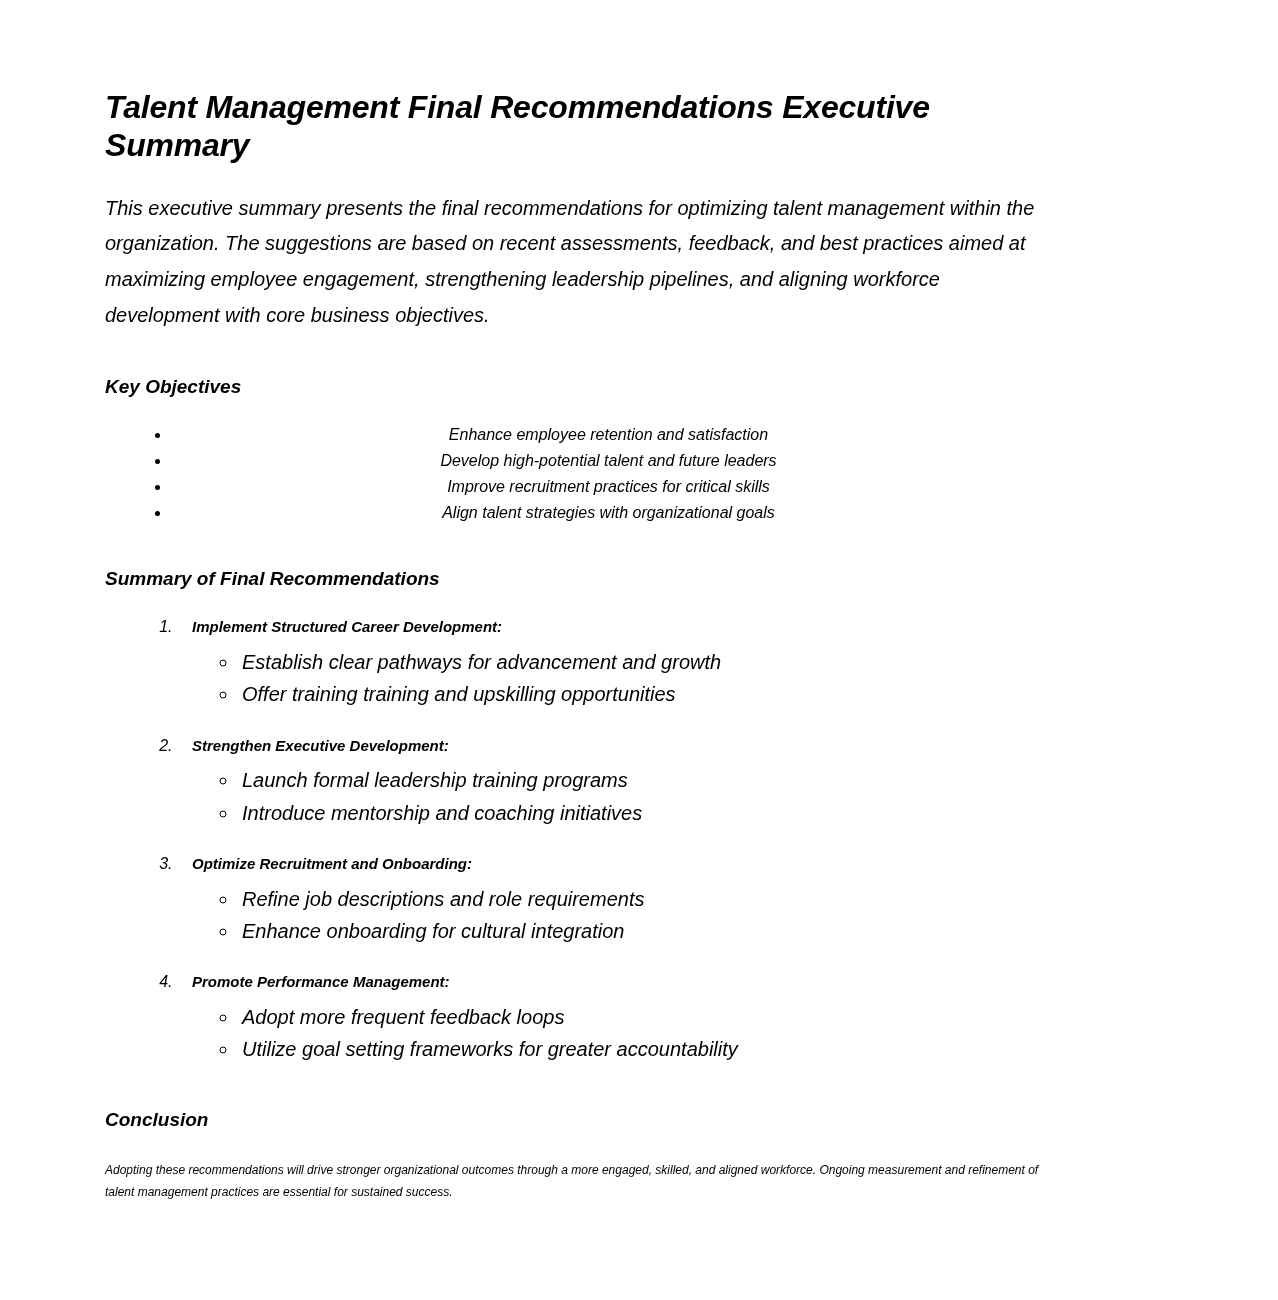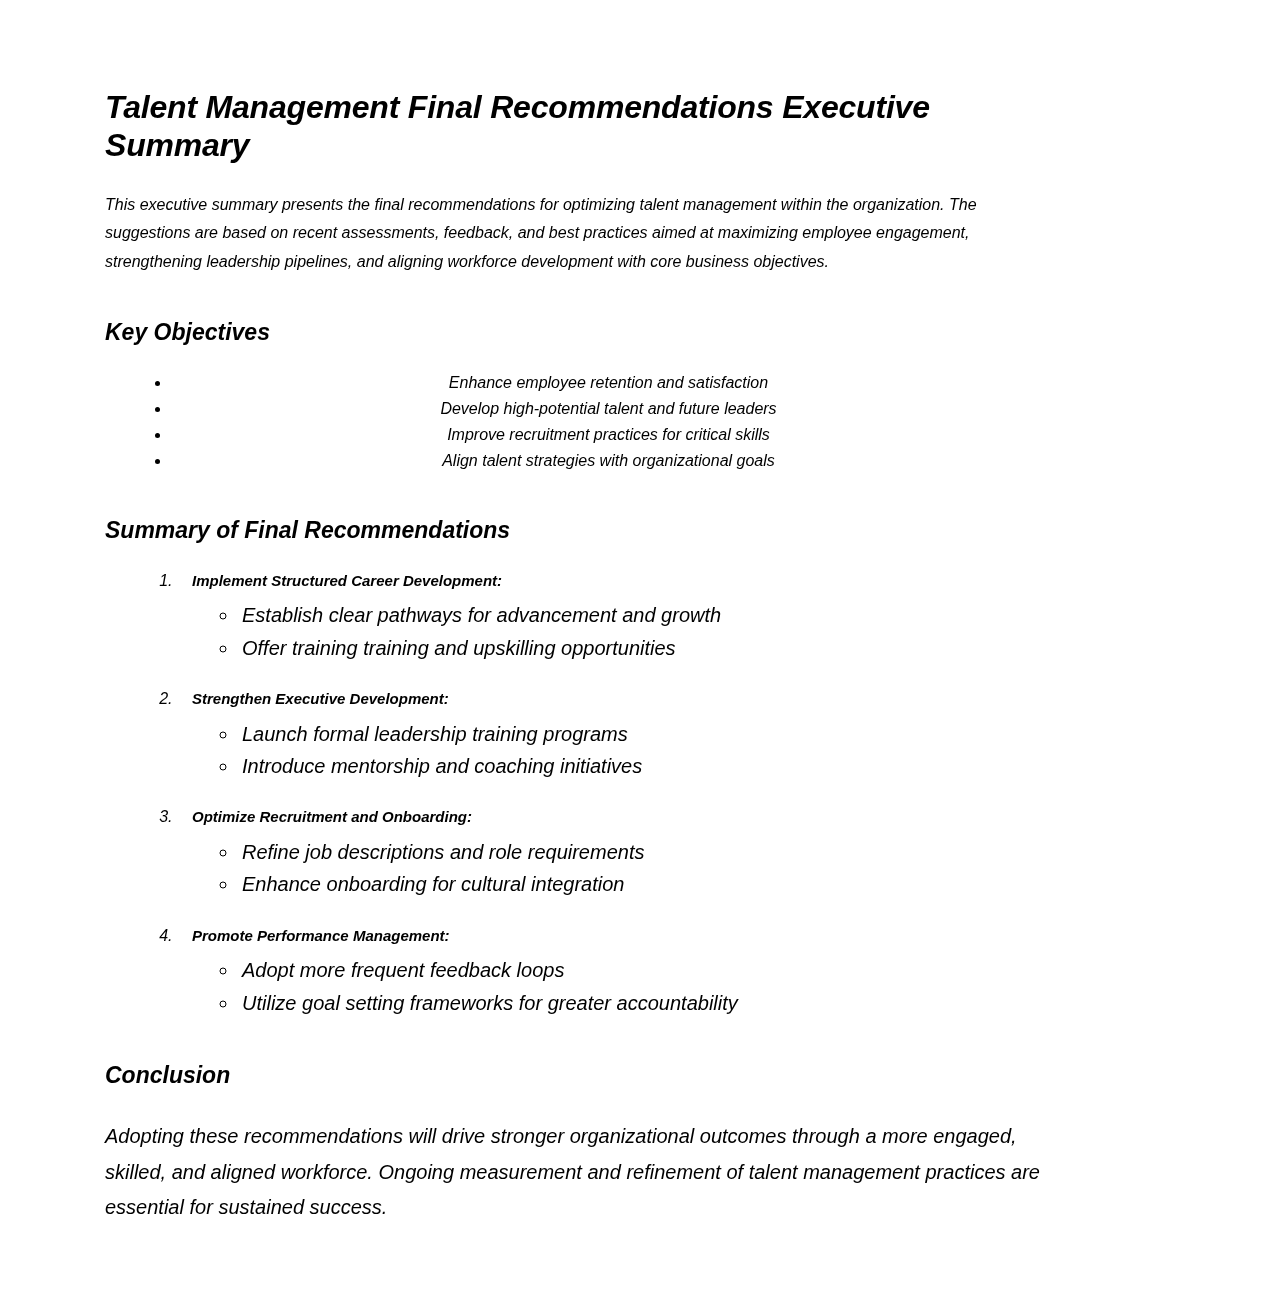--- a/index.html
+++ b/index.html
@@ -23,33 +23,33 @@
     font-style: italic;
   }
   .doc-title {
     font-size: 32px;
     font-weight: bold;
     line-height: 1.2;
     margin: 28px 0 0 0;
     letter-spacing: -0.2px;
   }
   .section-heading {
-    font-size: 23px;
+    font-size: 19px;
     font-weight: bold;
     line-height: 1.3;
     margin: 42px 0 0 0;
   }
   .body-paragraph {
-    font-size: 16px;
+    font-size: 20px;
     line-height: 1.78;
     margin: 26px 0 0 0;
     max-width: 1065px;
   }
   .conclusion-paragraph {
-    font-size: 20px;
+    font-size: 12px;
     line-height: 1.78;
     margin: 28px 0 0 0;
     max-width: 1020px;
   }
   ul.objectives-list {
     list-style-type: disc;
     margin: 22px 0 0 0;
     padding-left: 66px;
     font-size: 16px;
     text-align: center;

